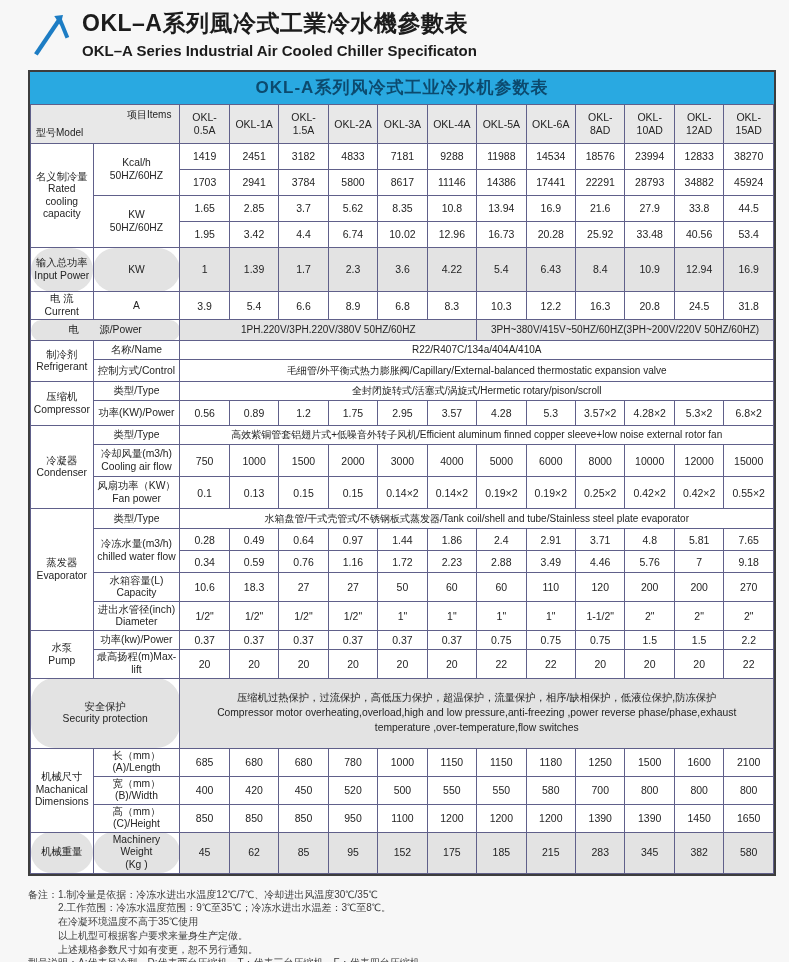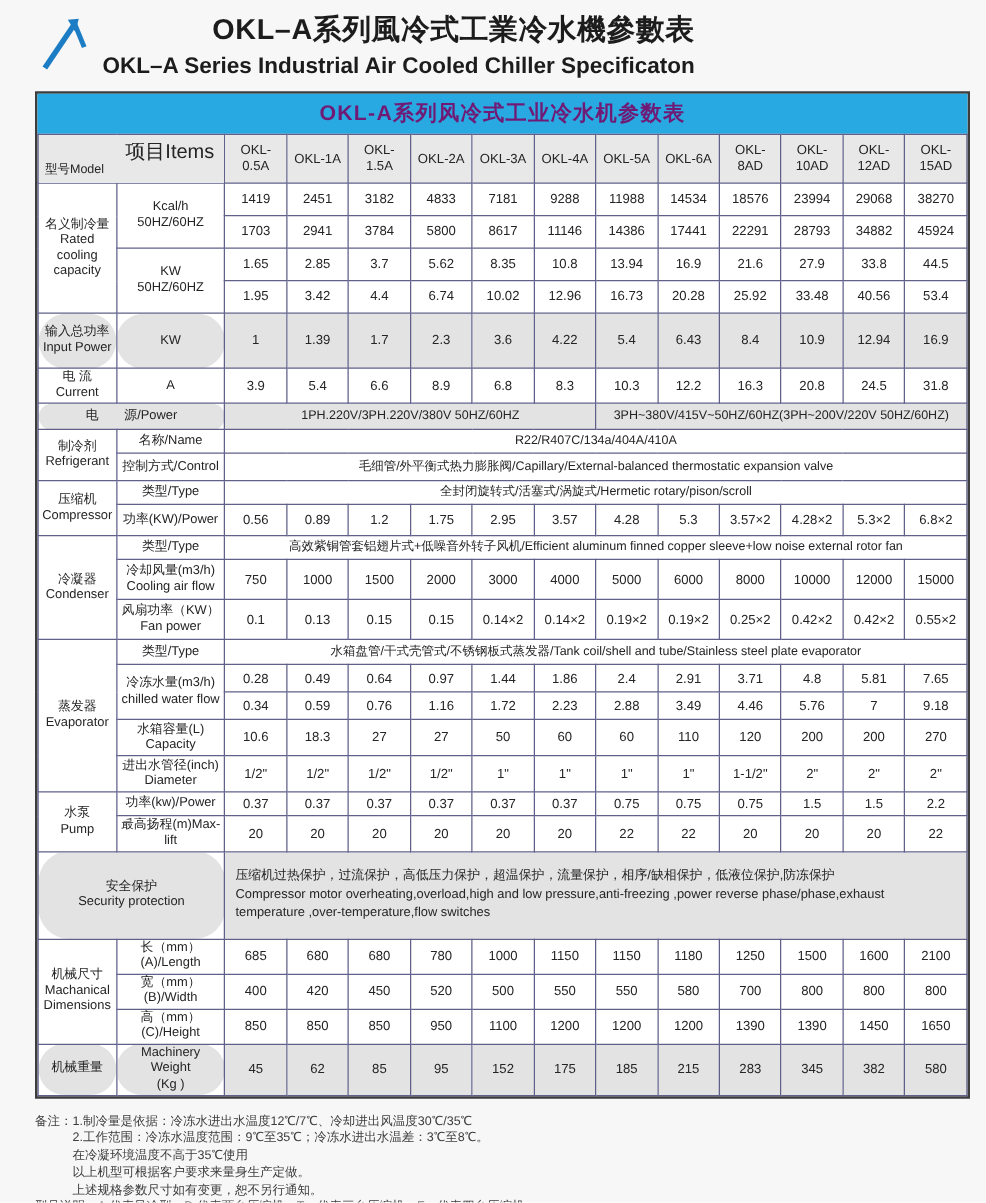--- a/index.html
+++ b/index.html
@@ -8,44 +8,44 @@
     background:#f7f7f7;
     font-family:"Liberation Sans",sans-serif;
     color:#2b2b2b;
     overflow:hidden;
   }
   .page{padding:8px 0 0 28px;}
 
   
   .hdr{display:flex;align-items:flex-start;gap:12px;margin-bottom:10px;}
   .logo{flex:0 0 auto;margin-top:4px;}
-  .titles h1{margin:0;font-size:23px;font-weight:700;letter-spacing:.5px;color:#1c1c1c;text-align:right;}
-  .titles h2{margin:3px 0 0;font-size:18px;font-weight:700;color:#1c1c1c;}
+  .titles h1{margin:0;font-size:23px;font-weight:700;letter-spacing:.5px;color:#1c1c1c;}
+  .titles h2{margin:3px 0 0;font-size:15px;font-weight:700;color:#1c1c1c;}
 
   
   .table-wrap{width:744px;border:2px solid #3d3d3d;background:#ffffff;}
-  .caption{background:#29a9e1;color:#701a75;text-align:center;font-size:17px;font-weight:700;padding:4px 0 5px;letter-spacing:1px;}
+  .caption{background:#29a9e1;color:#0c4a6e;text-align:center;font-size:17px;font-weight:700;padding:4px 0 5px;letter-spacing:1px;}
   table{border-collapse:collapse;table-layout:fixed;width:100%;font-size:10.5px;color:#242424;}
   td{border:1px solid #60608a;text-align:center;vertical-align:middle;padding:1px 2px;line-height:1.22;white-space:pre-line;overflow:hidden;}
   tr.shaded td{background:#e3e3e3;}
   tr.head td{background:#e8e8e8;}
   td.cat,td.item{font-size:10.3px;border-radius:24px;}
   td.span-cell{font-size:10px;white-space:normal;}
-  td.security-cell{text-align:left;padding:3px 8px;white-space:normal;font-size:10.3px;line-height:1.45;}
+  td.security-cell{text-align:center;padding:3px 8px;white-space:normal;font-size:10.3px;line-height:1.45;}
 
   .h19{height:19px}.h20{height:20px}.h21{height:21px}.h22{height:22px}
   .h25{height:25px}.h26{height:26px}.h27{height:27px}.h28{height:44px}
   .h29{height:29px}.h32t{height:32px}.h34{height:34px}.h58{height:70px}
 
   .corner{
     position:relative;padding:0;
     background-image:linear-gradient(to bottom right,transparent 49.2%,#8a8a8a 49.2%,#8a8a8a 50.6%,transparent 50.6%);
   }
   .corner .m{position:absolute;left:5px;bottom:4px;font-size:10px;}
-  .corner .i{position:absolute;right:8px;top:4px;font-size:16px;}
+  .corner .i{position:absolute;right:8px;top:4px;font-size:10px;}
 
   
   .notes{margin-top:12px;width:752px;font-size:10px;line-height:13.8px;color:#3c3c3c;}
   .note-line{white-space:pre-wrap;}
 </style>
 </head>
 <body>
 
 <div class="page">
 
@@ -100,21 +100,21 @@
       <td>1419</td>
             <td>2451</td>
             <td>3182</td>
             <td>4833</td>
             <td>7181</td>
             <td>9288</td>
             <td>11988</td>
             <td>14534</td>
             <td>18576</td>
             <td>23994</td>
-            <td>29068</td>
+            <td>12833</td>
             <td>38270</td>
           </tr>
       <tr class="h26">
             <td>1703</td>
             <td>2941</td>
             <td>3784</td>
             <td>5800</td>
             <td>8617</td>
             <td>11146</td>
             <td>14386</td>

